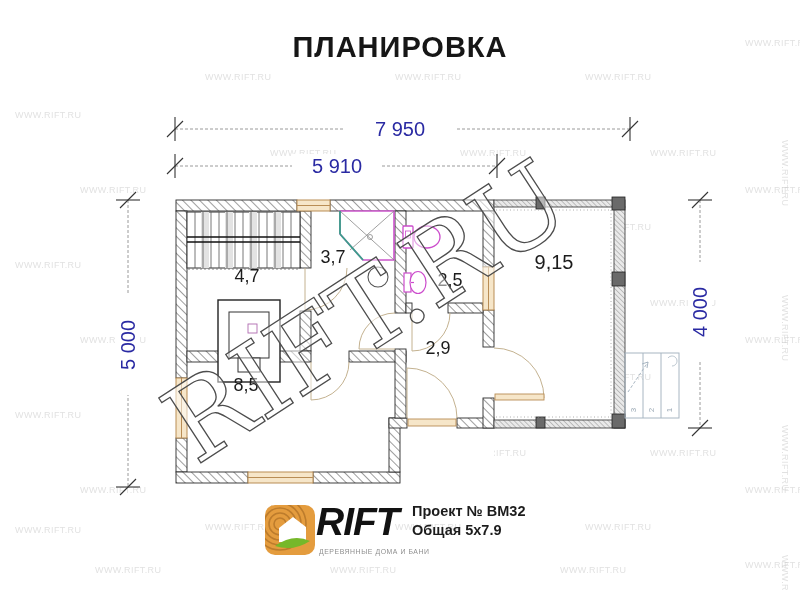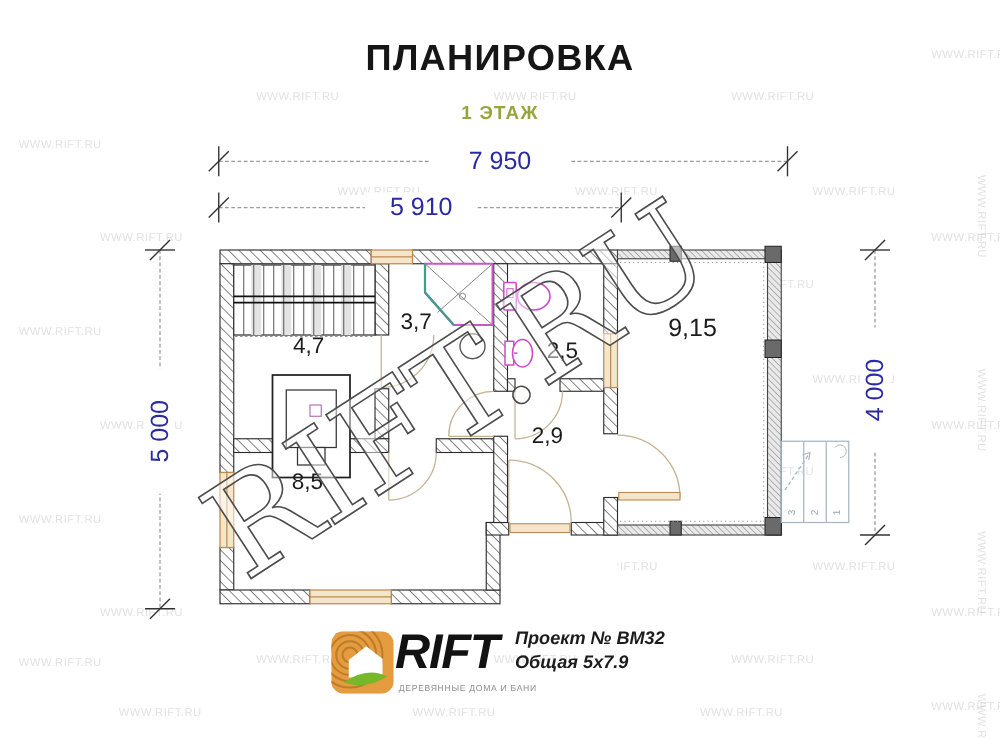--- a/index.html
+++ b/index.html
@@ -12,21 +12,21 @@
   .floor{position:absolute;top:82px;left:0;right:0;text-align:center;
          font-size:15px;font-weight:700;color:#98a43c;letter-spacing:1px;}
   .dim{position:absolute;color:#2a2aa3;font-size:20px;line-height:24px;text-align:center;
        background:#fff;white-space:nowrap;}
   .dim.v{transform:rotate(-90deg);}
   .plan-svg{position:absolute;left:0;top:0;}
   .logo-icon{position:absolute;left:265px;top:505px;width:50px;height:50px;}
   .brand{position:absolute;left:316px;top:500px;font-size:39px;font-weight:700;font-style:italic;
          color:#121212;letter-spacing:-1px;}
   .tagline{position:absolute;left:319px;top:548px;font-size:6.9px;color:#8f8f8f;letter-spacing:.55px;}
-  .project{position:absolute;left:412px;top:502px;font-size:14.5px;font-weight:700;font-style:italic;
+  .project{position:absolute;left:412px;top:502px;font-size:14.5px;font-weight:700;
            color:#1c1c1c;line-height:18.5px;}
 </style>
 </head>
 <body>
 
 <div class="canvas">
 
   <div id="wm-layer">
       <span class="wm" style="left: 15px; top: 110px;">WWW.RIFT.RU</span>
       <span class="wm" style="left: 205px; top: 72px;">WWW.RIFT.RU</span>
@@ -64,21 +64,20 @@
       <span class="wm" style="left: 330px; top: 565px;">WWW.RIFT.RU</span>
       <span class="wm" style="left: 560px; top: 565px;">WWW.RIFT.RU</span>
       <span class="wm" style="left: 745px; top: 560px;">WWW.RIFT.RU</span>
       <span class="wm v" style="left: 790px; top: 140px;">WWW.RIFT.RU</span>
       <span class="wm v" style="left: 790px; top: 295px;">WWW.RIFT.RU</span>
       <span class="wm v" style="left: 790px; top: 425px;">WWW.RIFT.RU</span>
       <span class="wm v" style="left: 790px; top: 555px;">WWW.RIFT.RU</span>
     </div>
 
   <div class="title">ПЛАНИРОВКА</div>
-  <div class="floor">1 ЭТАЖ</div>
 
   <svg class="plan-svg" width="800" height="591" viewBox="0 0 800 591">
     <defs>
       <pattern id="h1" patternUnits="userSpaceOnUse" width="6" height="6" patternTransform="rotate(45)">
         <rect width="6" height="6" fill="#ffffff"></rect>
         <line x1="0" y1="0" x2="6" y2="0" stroke="#3d3d3d" stroke-width="1"></line>
       </pattern>
       <pattern id="h2" patternUnits="userSpaceOnUse" width="3.5" height="3.5" patternTransform="rotate(45)">
         <rect width="3.5" height="3.5" fill="#e9e9e9"></rect>
         <line x1="0" y1="0" x2="3.5" y2="0" stroke="#6a6a6a" stroke-width="0.7"></line>

